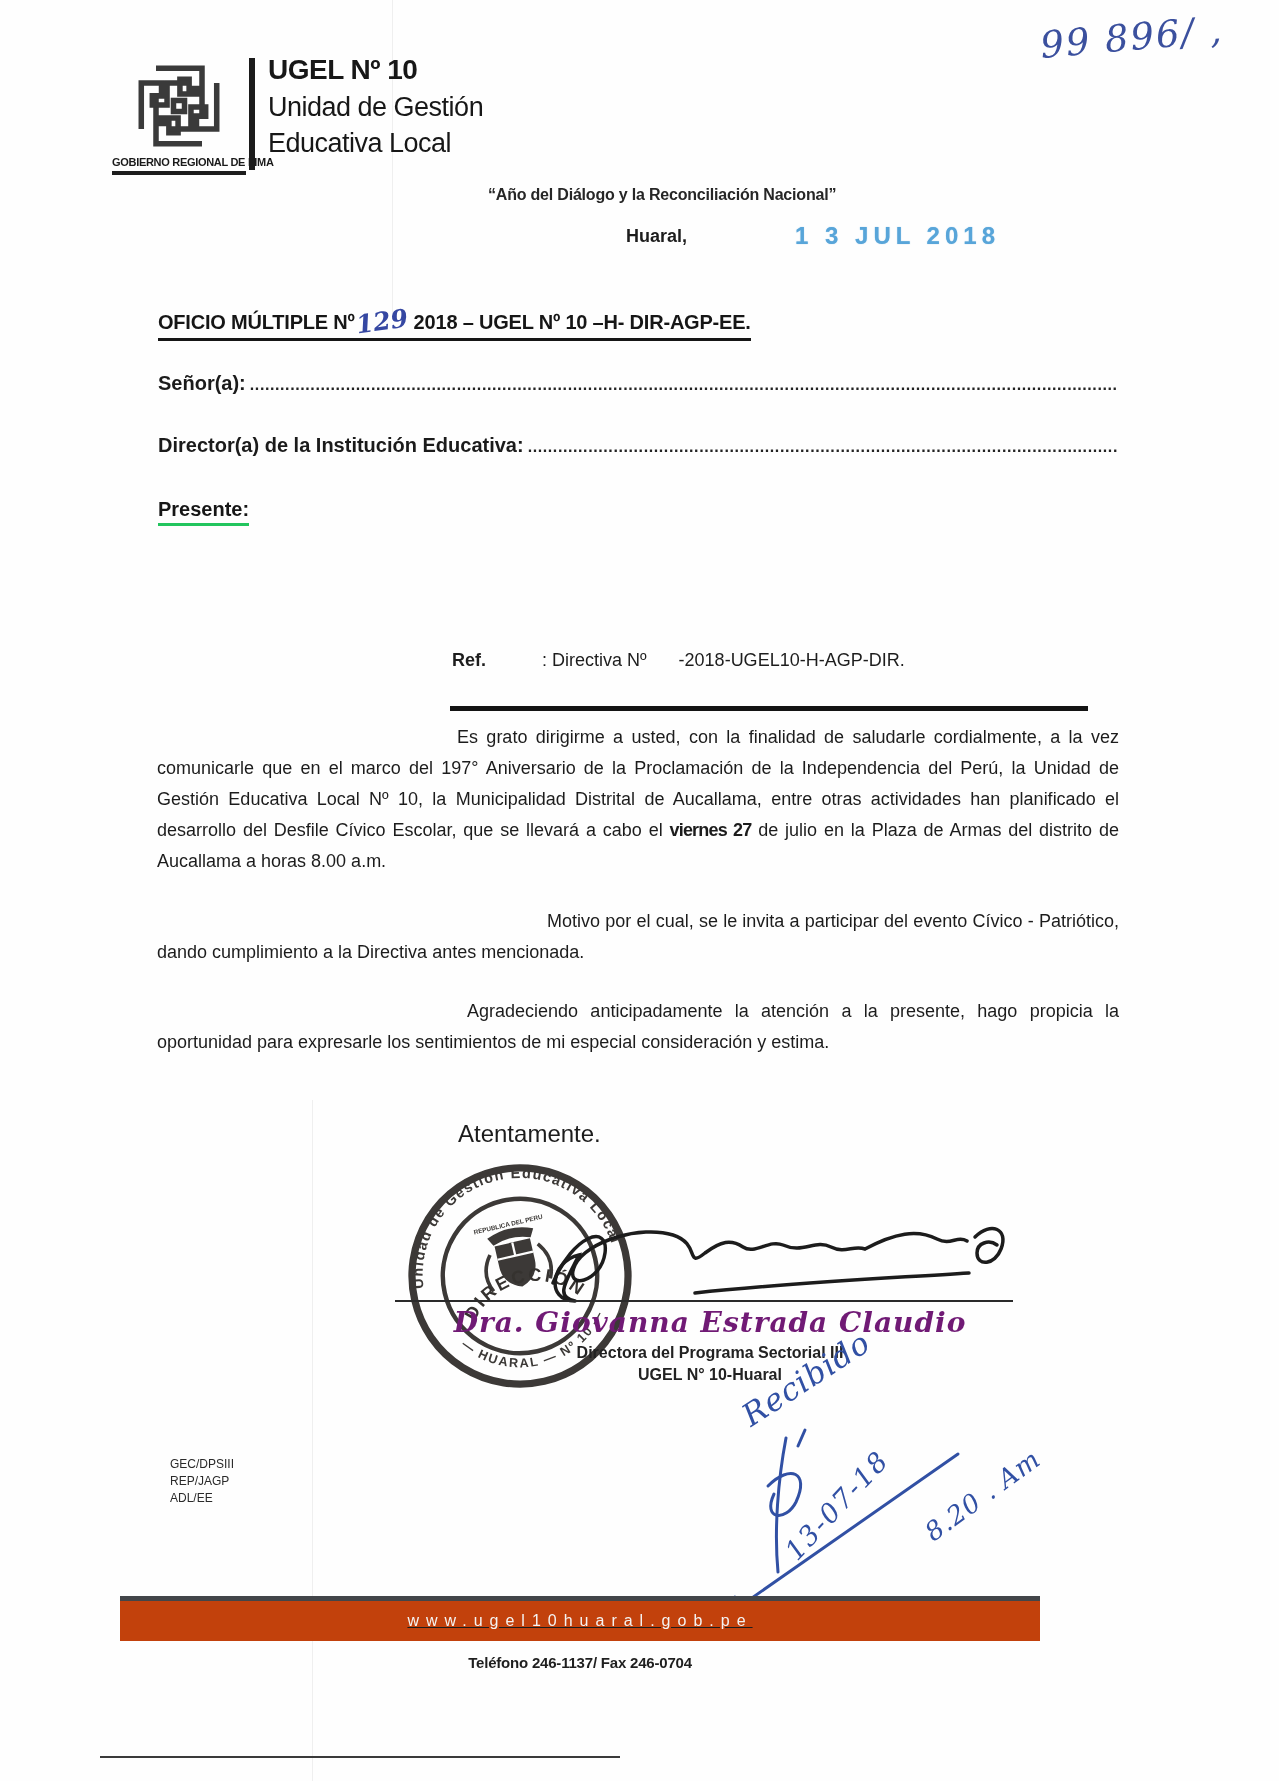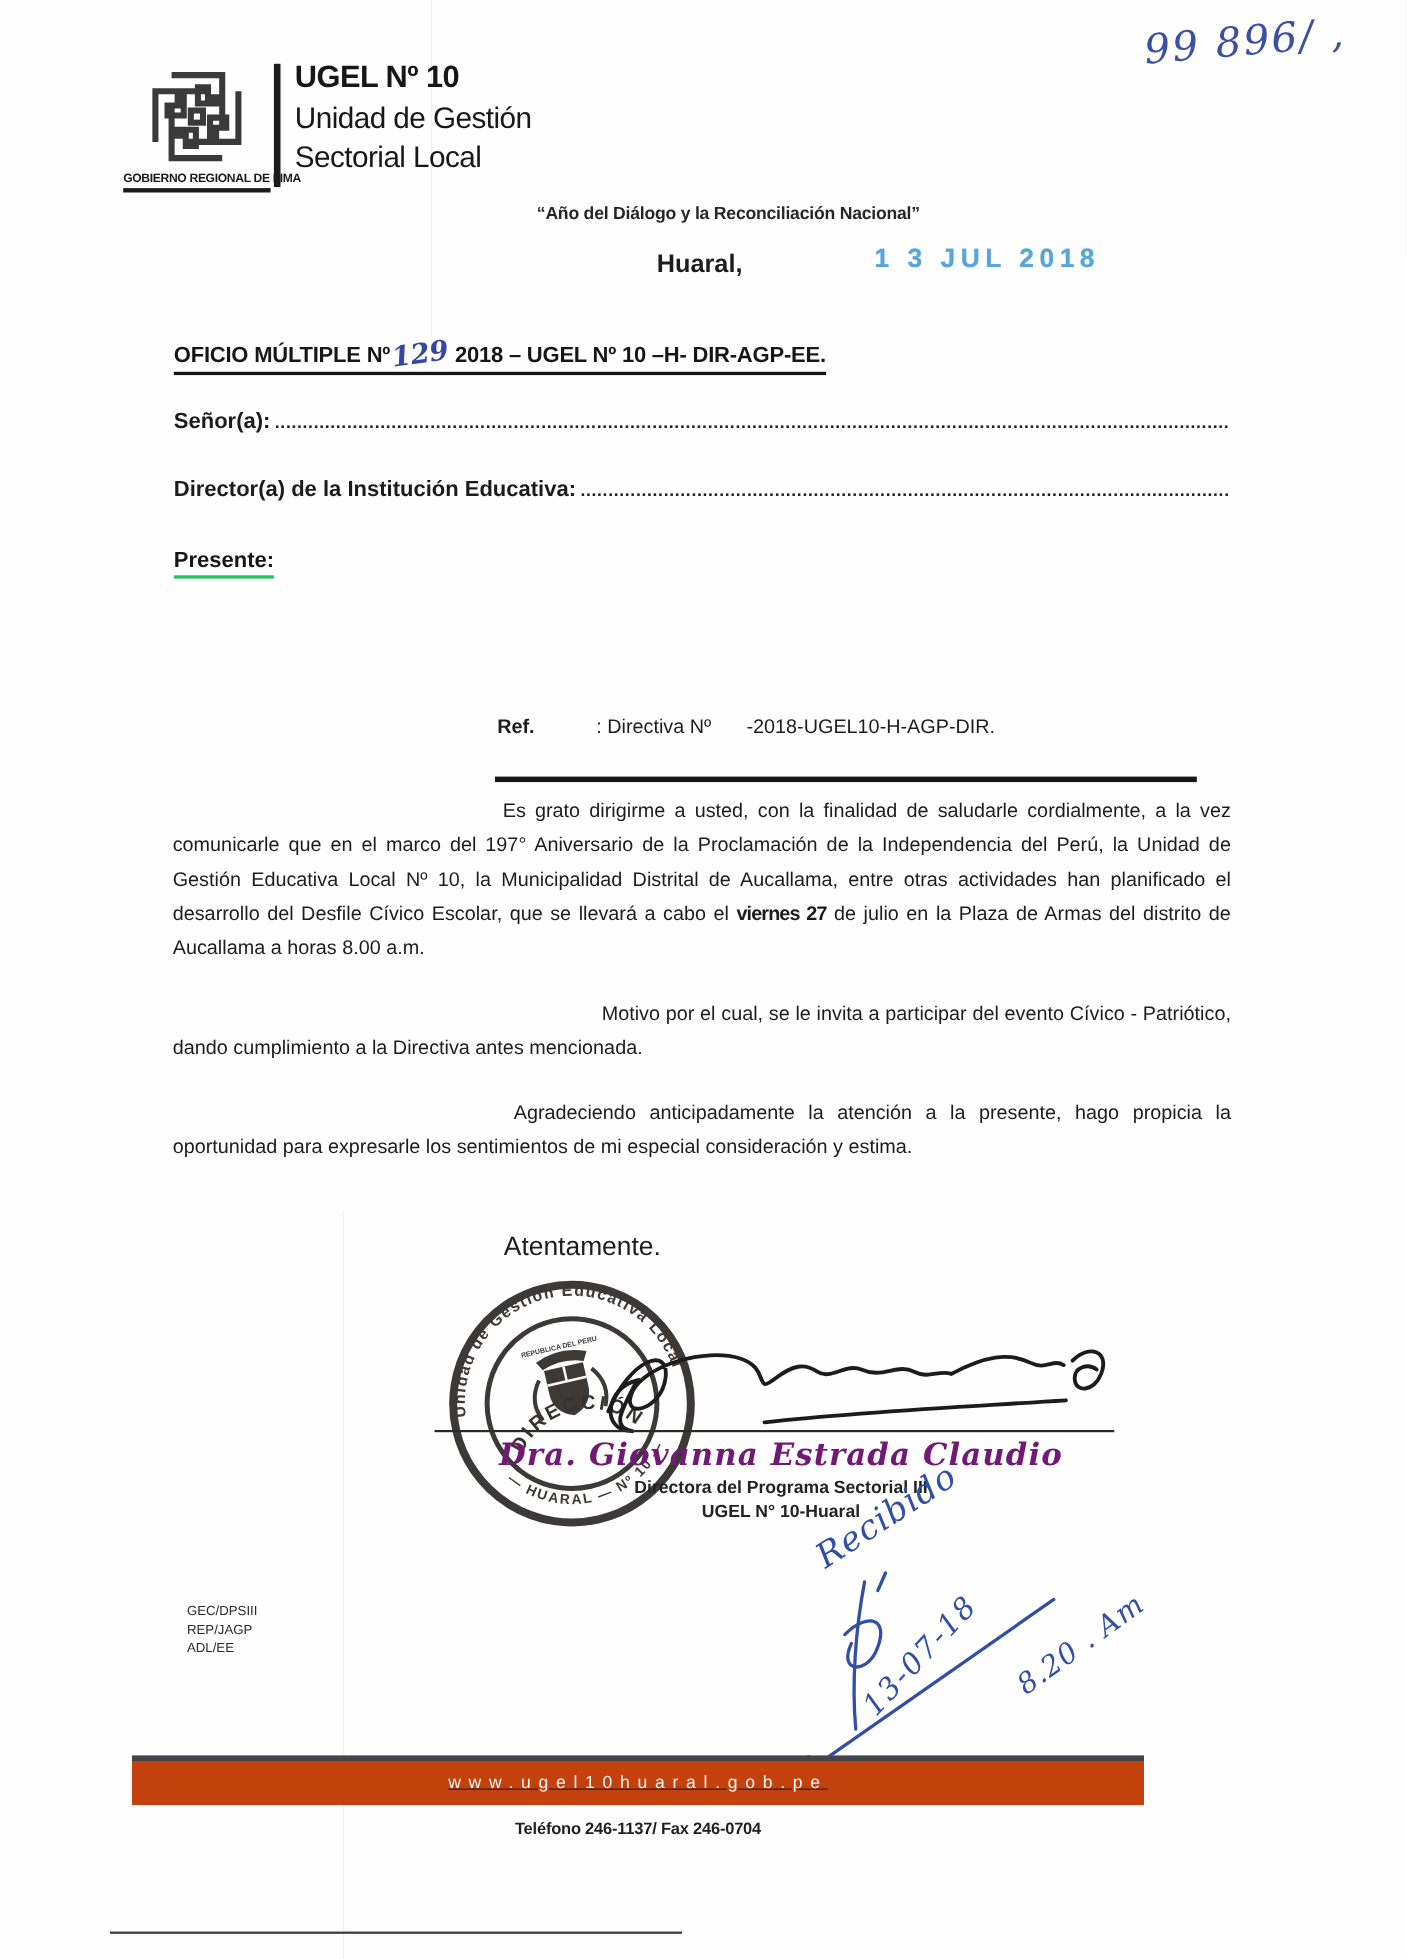--- a/index.html
+++ b/index.html
@@ -20,21 +20,21 @@
   .logo-maze{width:92px;height:92px;margin:0 auto;display:block;}
   .org-name{
     margin-top:4px;font-size:11px;font-weight:bold;letter-spacing:-0.3px;white-space:nowrap;
     border-bottom:4px solid #1d1d1d;padding-bottom:3px;color:#1a1a1a;
   }
   .vbar{left:249px;top:58px;width:6px;height:112px;background:#1b1b1b;}
   .ugel-title{left:268px;top:56px;line-height:1.0;color:#171717;}
   .ugel-l1{font-size:28px;font-weight:bold;margin-bottom:10px;letter-spacing:-0.5px;}
   .ugel-l2,.ugel-l3{font-size:27px;font-weight:normal;margin-bottom:9px;letter-spacing:-0.5px;}
   .motto{left:488px;top:186px;font-size:16px;font-weight:bold;color:#262626;letter-spacing:-0.2px;}
-  .city{left:597px;top:226px;font-size:23px;font-weight:bold;}
+  .city{left:626px;top:226px;font-size:18px;font-weight:bold;}
   .date-stamp{
     left:795px;top:222px;font-size:24px;font-weight:bold;color:#58a5d9;
     letter-spacing:5px;text-shadow:0 0 1px rgba(88,165,217,.7);white-space:nowrap;
   }
   
   .oficio-title{
     left:158px;top:306px;font-size:20px;font-weight:bold;letter-spacing:-0.2px;
     border-bottom:3px solid #161616;padding-bottom:3px;white-space:nowrap;color:#161616;
   }
   .hand-num{
@@ -122,21 +122,21 @@
       </g>
     </svg>
     <div class="org-name">GOBIERNO REGIONAL DE LIMA</div>
   </div>
 
   <div class="abs vbar"></div>
 
   <div class="abs ugel-title">
     <div class="ugel-l1">UGEL Nº 10</div>
     <div class="ugel-l2">Unidad de Gestión</div>
-    <div class="ugel-l3">Sectorial Local</div>
+    <div class="ugel-l3">Educativa Local</div>
   </div>
 
   <div class="abs motto">“Año del Diálogo y la Reconciliación Nacional”</div>
 
   <div class="abs city">Huaral,</div>
   <div class="abs date-stamp">1 3  JUL  2018</div>
 
   <div class="abs oficio-title"><span>OFICIO MÚLTIPLE Nº</span><span class="hand-num">129</span><span> 2018 – UGEL Nº 10 –H- DIR-AGP-EE.</span></div>
 
   <div class="abs lead-row">

